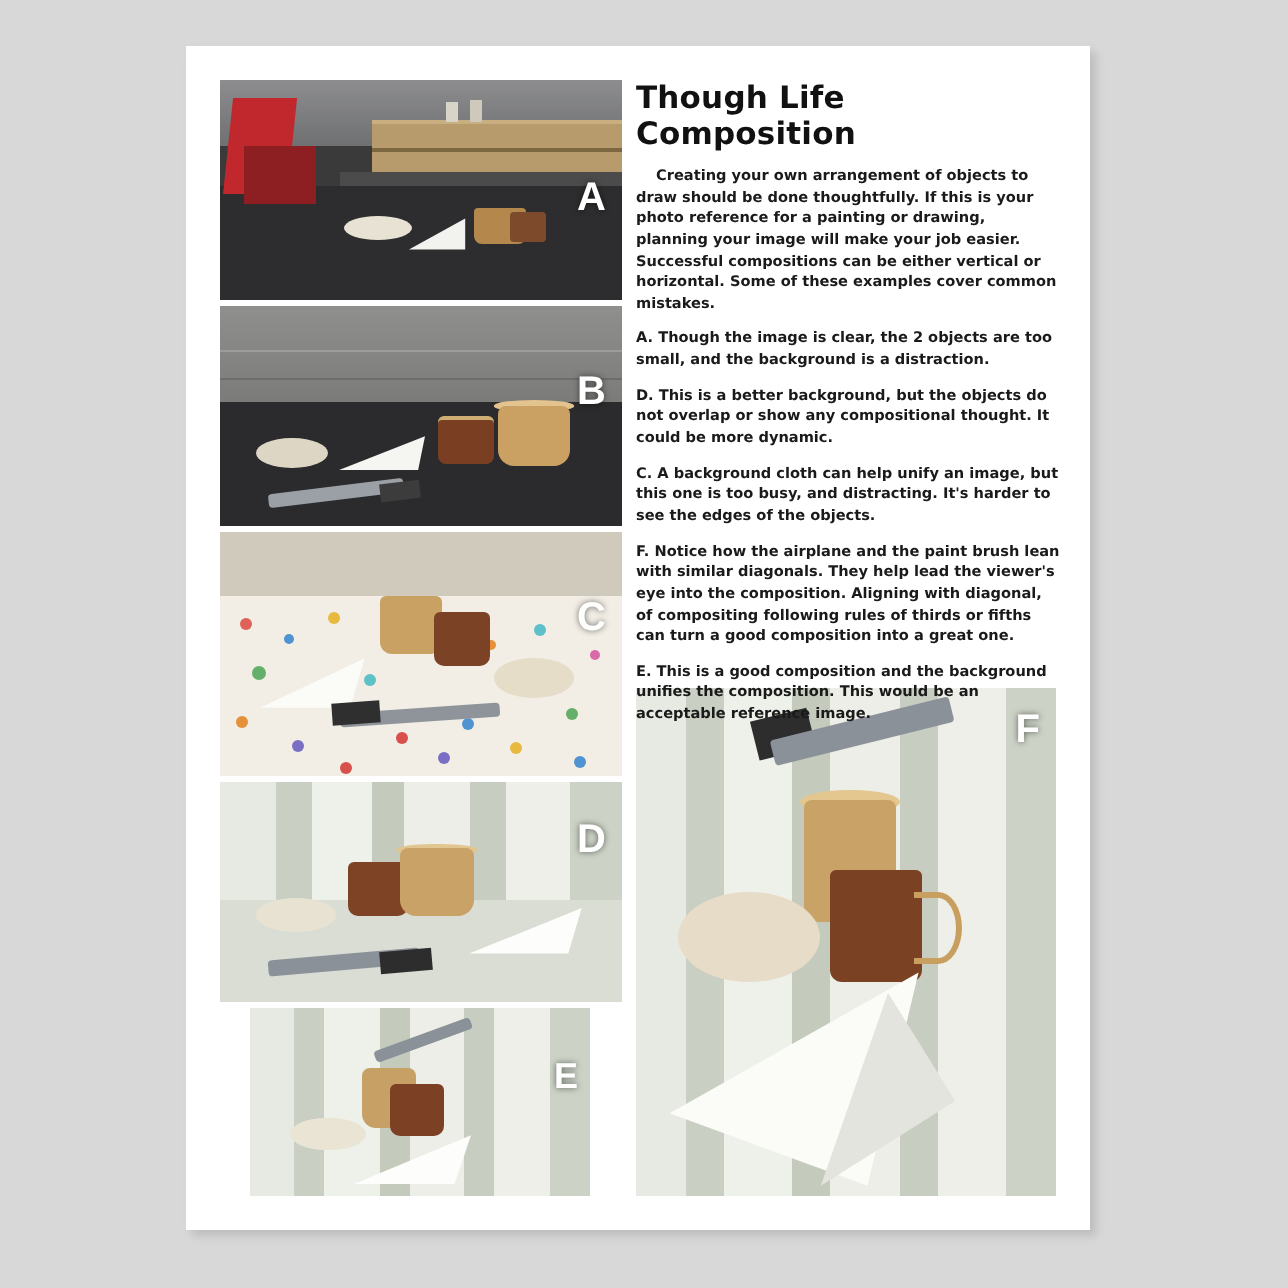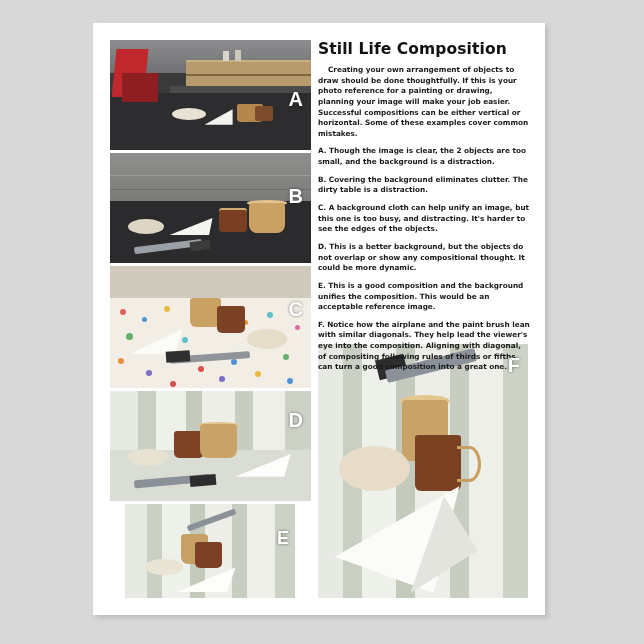--- a/index.html
+++ b/index.html
@@ -279,23 +279,22 @@
     <div class="vase"></div>
     <div class="shell"></div>
     <div class="mug"></div>
     <div class="mughandle"></div>
     <div class="plane"></div>
     <div class="planeshade"></div>
     <div class="letter">F</div>
   </div>
 
   <div class="text-col">
-    <h1 class="poster-title">Still Life Composition</h1>
+    <h1 class="poster-title">Though Life Composition</h1>
     <p class="para indent">Creating your own arrangement of objects to draw should be done thoughtfully. If this is your photo reference for a painting or drawing, planning your image will make your job easier. Successful compositions can be either vertical or horizontal. Some of these examples cover common mistakes.</p>
     <p class="para">A. Though the image is clear, the 2 objects are too small, and the background is a distraction.</p>
-    <p class="para">B. Covering the background eliminates clutter. The dirty table is a distraction.</p>
+    <p class="para">D. This is a better background, but the objects do not overlap or show any compositional thought. It could be more dynamic.</p>
     <p class="para">C. A background cloth can help unify an image, but this one is too busy, and distracting. It's harder to see the edges of the objects.</p>
-    <p class="para">D. This is a better background, but the objects do not overlap or show any compositional thought. It could be more dynamic.</p>
+    <p class="para">F. Notice how the airplane and the paint brush lean with similar diagonals. They help lead the viewer's eye into the composition. Aligning with diagonal, of compositing following rules of thirds or fifths can turn a good composition into a great one.</p>
     <p class="para">E. This is a good composition and the background unifies the composition. This would be an acceptable reference image.</p>
-    <p class="para">F. Notice how the airplane and the paint brush lean with similar diagonals. They help lead the viewer's eye into the composition. Aligning with diagonal, of compositing following rules of thirds or fifths can turn a good composition into a great one.</p>
   </div>
 
 </div>
 
 </body></html>

